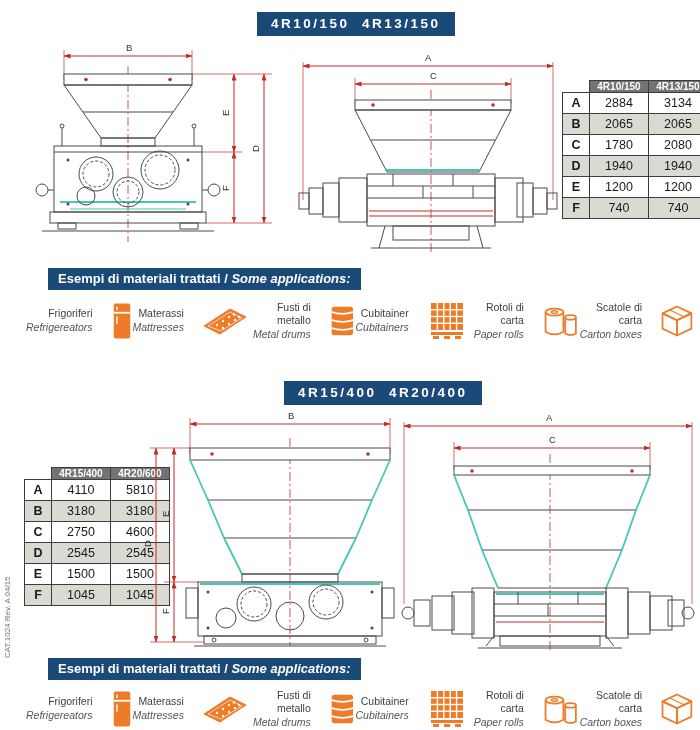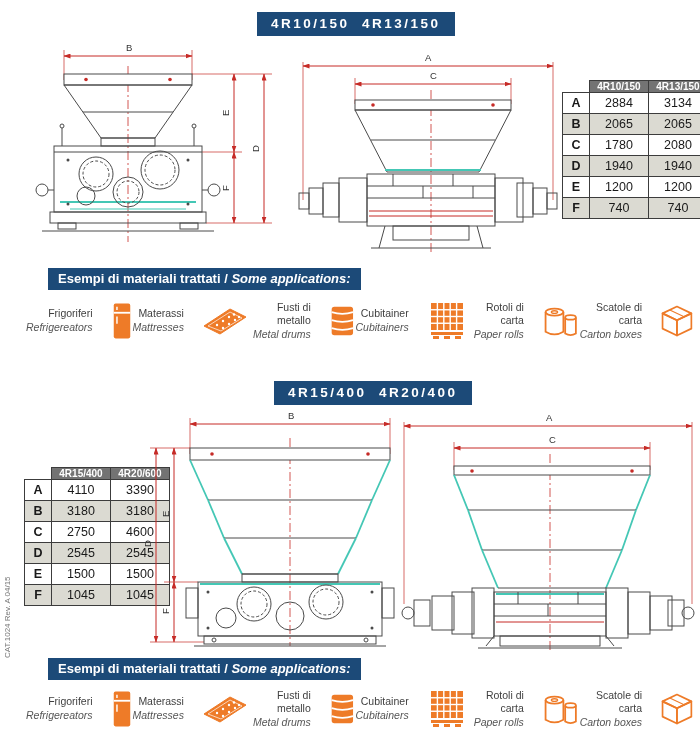--- a/index.html
+++ b/index.html
@@ -295,33 +295,33 @@
         <g class="ic-s" fill="#fff" stroke-width="2" stroke-linejoin="round">
           <polygon points="20,2 37,10 20,18 3,10"></polygon>
           <polygon points="3,10 20,18 20,36 3,28"></polygon>
           <polygon points="37,10 37,28 20,36 20,18"></polygon>
         </g>
         <line class="ic-s" x1="11.5" y1="6" x2="28.5" y2="14" stroke-width="1.2"></line>
       </svg>
     </div>
   </div>
 
-  <div class="title-banner" style="left:274px;top:381px;">4R15/400  4R20/400</div>
+  <div class="title-banner" style="left:284px;top:381px;">4R15/400  4R20/400</div>
 
   <table class="dim-table" style="position:absolute;left:24px;top:467px;">
     <tbody>
         <tr>
       <td class="corner"></td>
       <th class="model">4R15/400</th>
       <th class="model">4R20/600</th>
     </tr>
     <tr>
       <td class="rl">A</td>
       <td class="val">4110</td>
-      <td class="val">3390</td>
+      <td class="val">5810</td>
     </tr>
     <tr class="alt">
       <td class="rl">B</td>
       <td class="val">3180</td>
       <td class="val">3180</td>
     </tr>
     <tr>
       <td class="rl">C</td>
       <td class="val">2750</td>
       <td class="val">4600</td>

